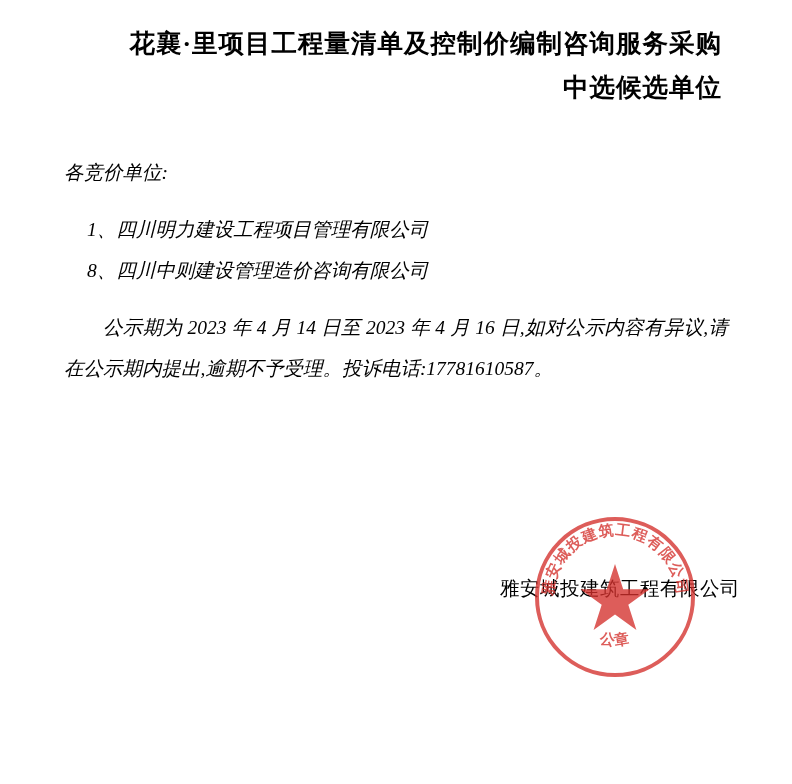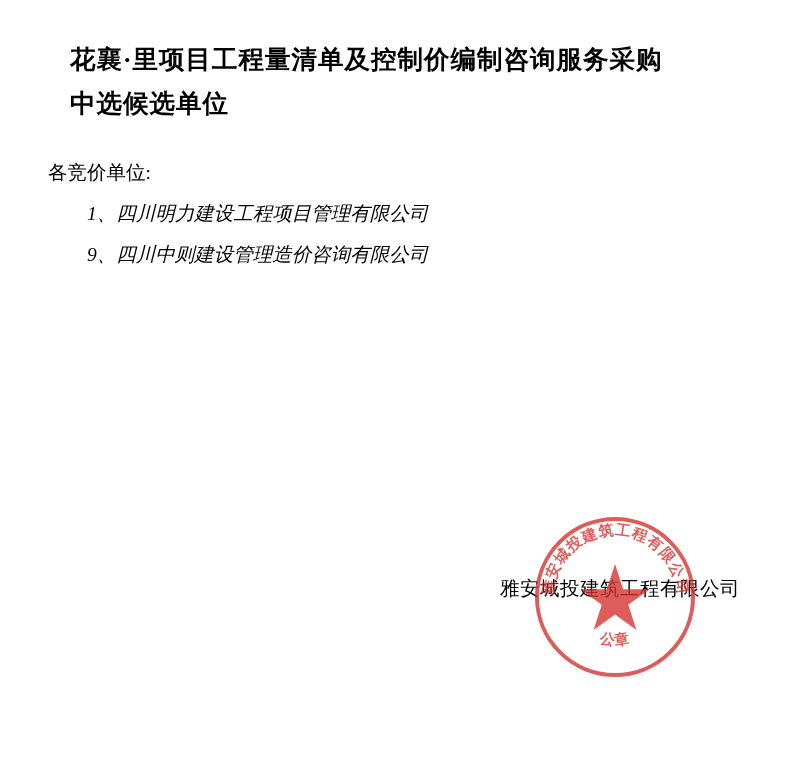--- a/index.html
+++ b/index.html
@@ -15,40 +15,41 @@
     overflow: hidden;
   }
   .page {
     position: relative;
     width: 792px;
     height: 784px;
     box-sizing: border-box;
     padding: 0;
   }
   .title-block {
-    padding: 38px 70px 0 70px;
-    text-align: left;
+    padding: 22px 70px 0 70px;
+    text-align: right;
   }
   .title-line {
     font-size: 25.5px;
     font-weight: bold;
     letter-spacing: 1px;
     line-height: 44px;
     color: #000;
   }
   .body-block {
     padding: 26px 48px 0 48px;
     font-size: 19.5px;
     line-height: 41px;
     text-align: justify;
     text-justify: inter-ideograph;
   }
   .para {
-    margin: 0;
+    margin: 16px;
     text-indent: 0;
+    font-style: italic;
   }
   .para.indent {
     text-indent: 2em;
   }
   .list-item {
     margin: 0;
     text-indent: 2em;
     font-style: italic;
   }
   .sign-block {
@@ -96,21 +97,22 @@
 <div class="page">
 
   <div class="title-block">
     <div class="title-line">花襄·里项目工程量清单及控制价编制咨询服务采购</div>
     <div class="title-line">中选候选单位</div>
   </div>
 
   <div class="body-block">
     <p class="para">各竞价单位:</p>
     <p class="list-item">1、四川明力建设工程项目管理有限公司</p>
-    <p class="list-item">9、四川中则建设管理造价咨询有限公司</p>
+    <p class="list-item">8、四川中则建设管理造价咨询有限公司</p>
+    <p class="para indent">公示期为 2023 年 4 月 14 日至 2023 年 4 月 16 日,如对公示内容有异议,请在公示期内提出,逾期不予受理。投诉电话:17781610587。</p>
   </div>
 
   <div class="sign-block">
     <span class="sign-line">雅安城投建筑工程有限公司</span>
   </div>
 
   <div class="seal">
     <svg viewBox="0 0 170 170" xmlns="http://www.w3.org/2000/svg">
       <defs>
         <path id="arcpath" d="M 23,85 A 62,62 0 0 1 147,85"></path>

